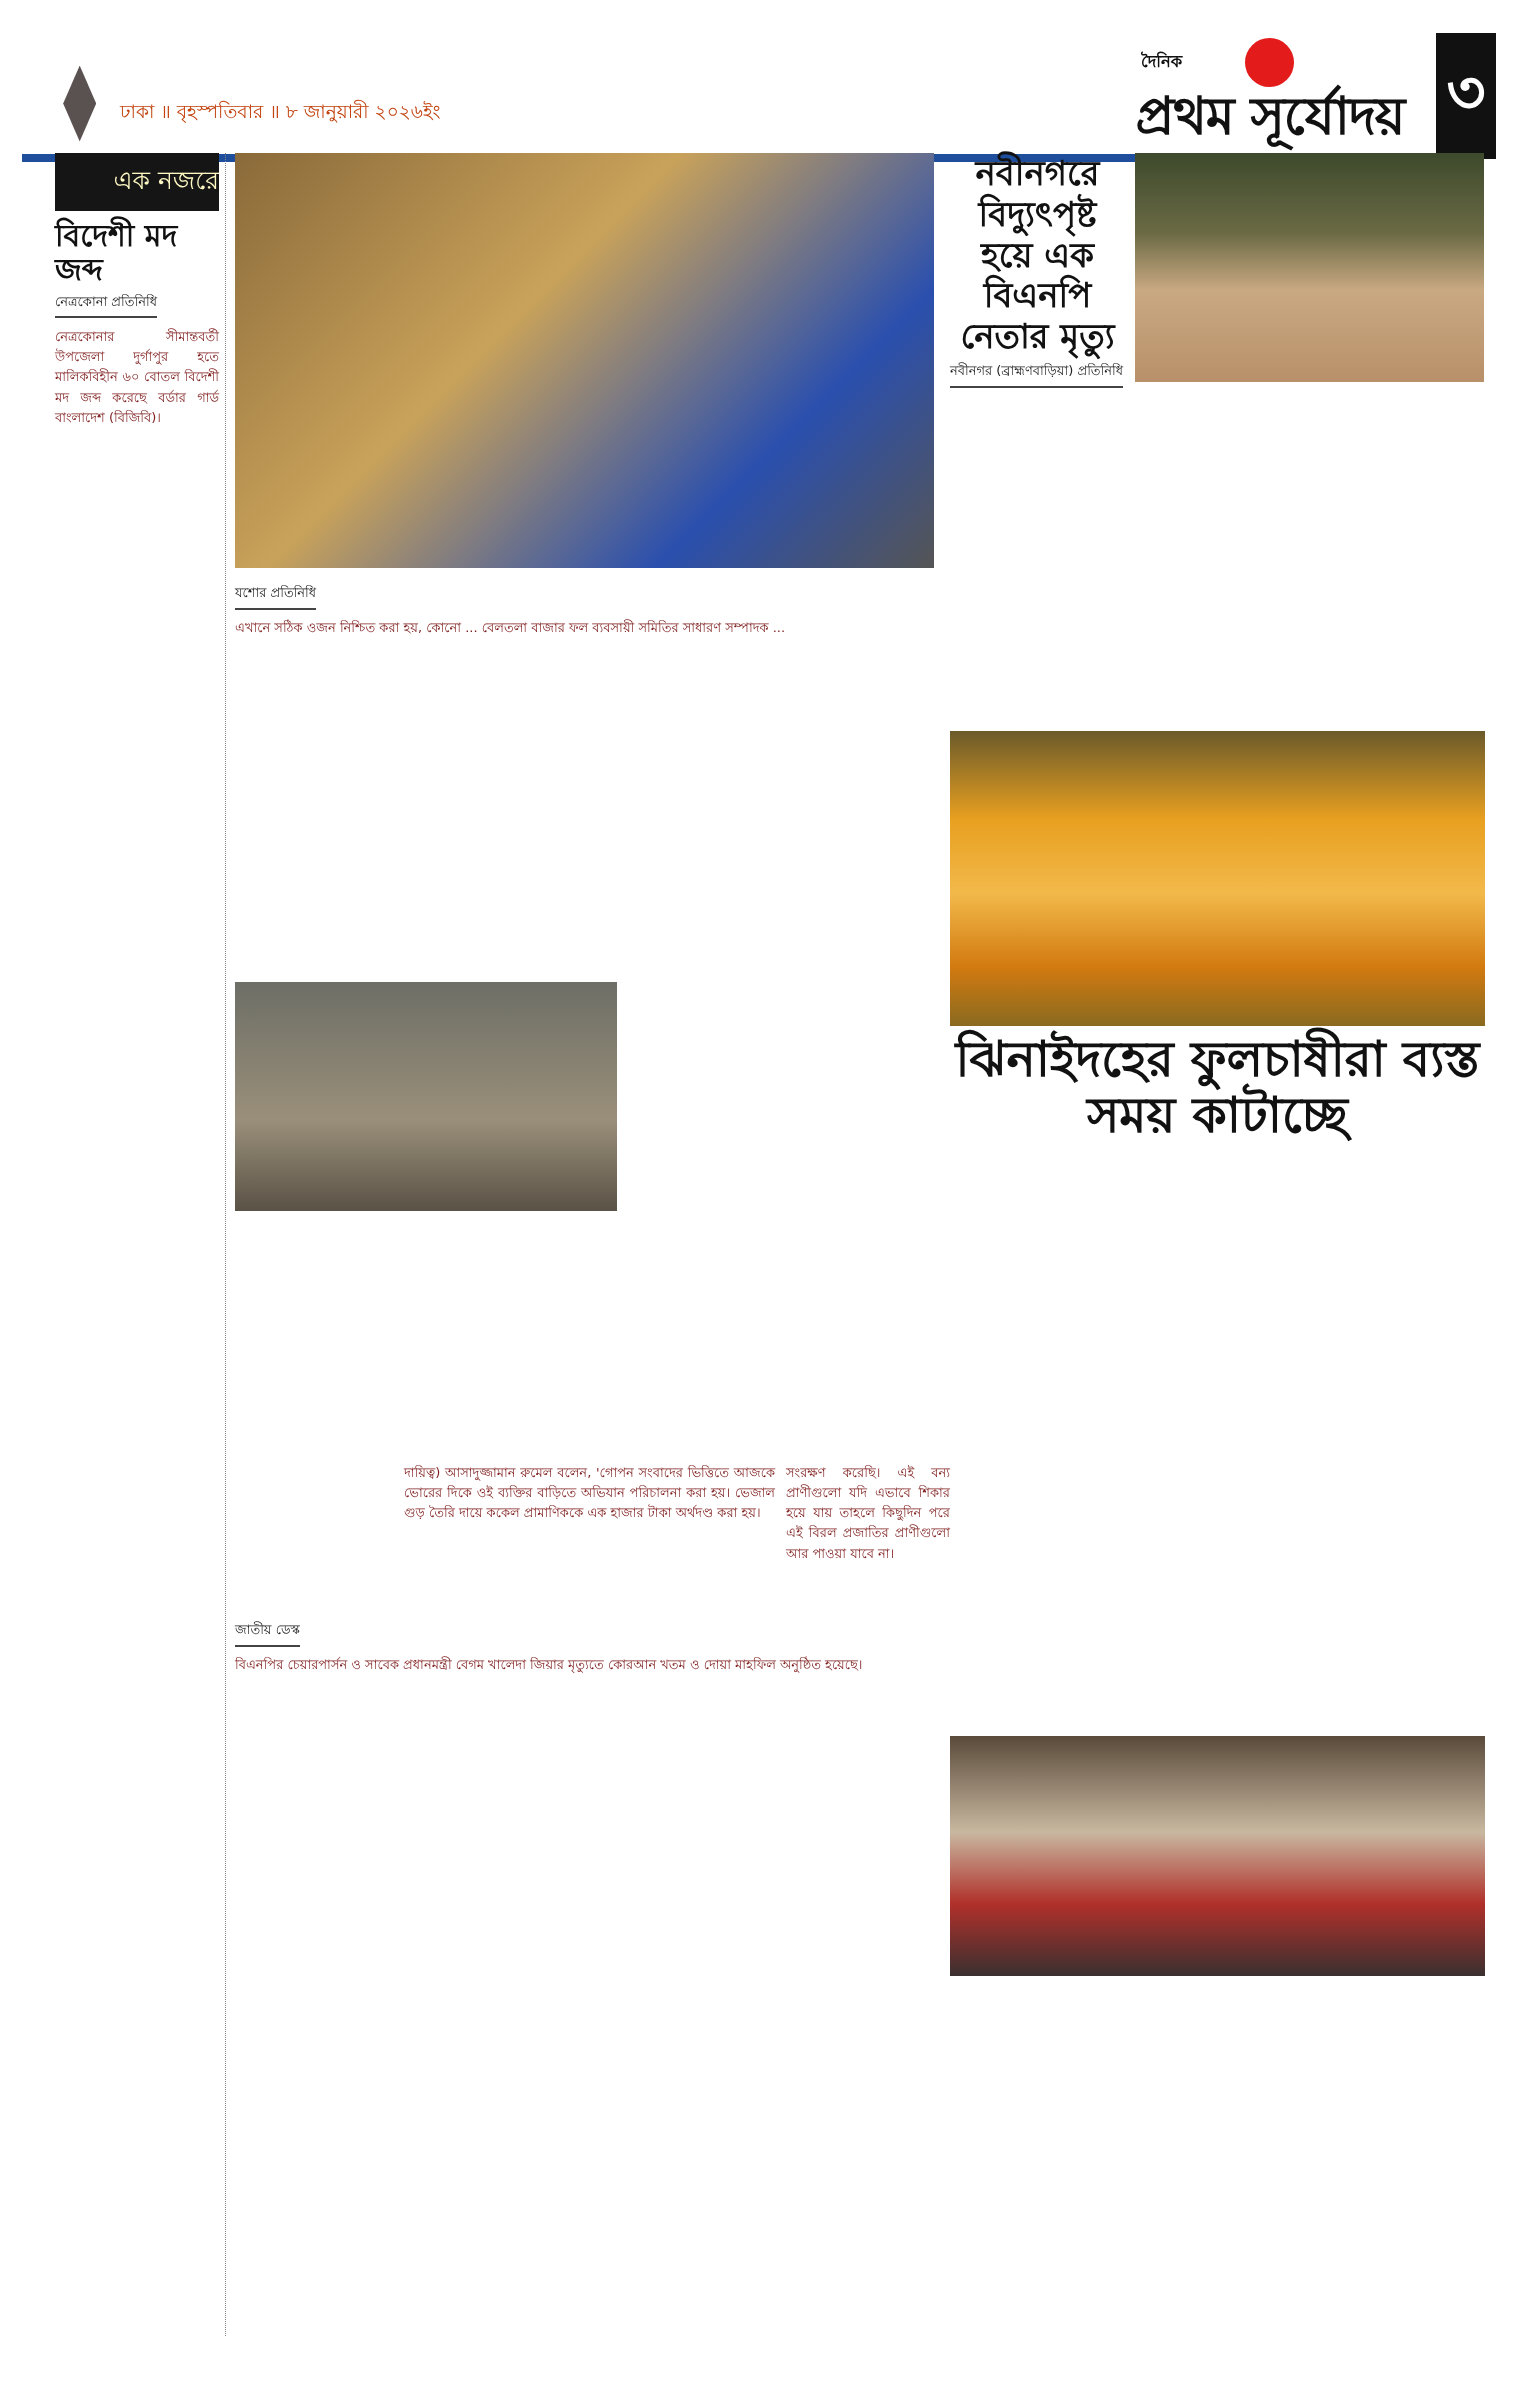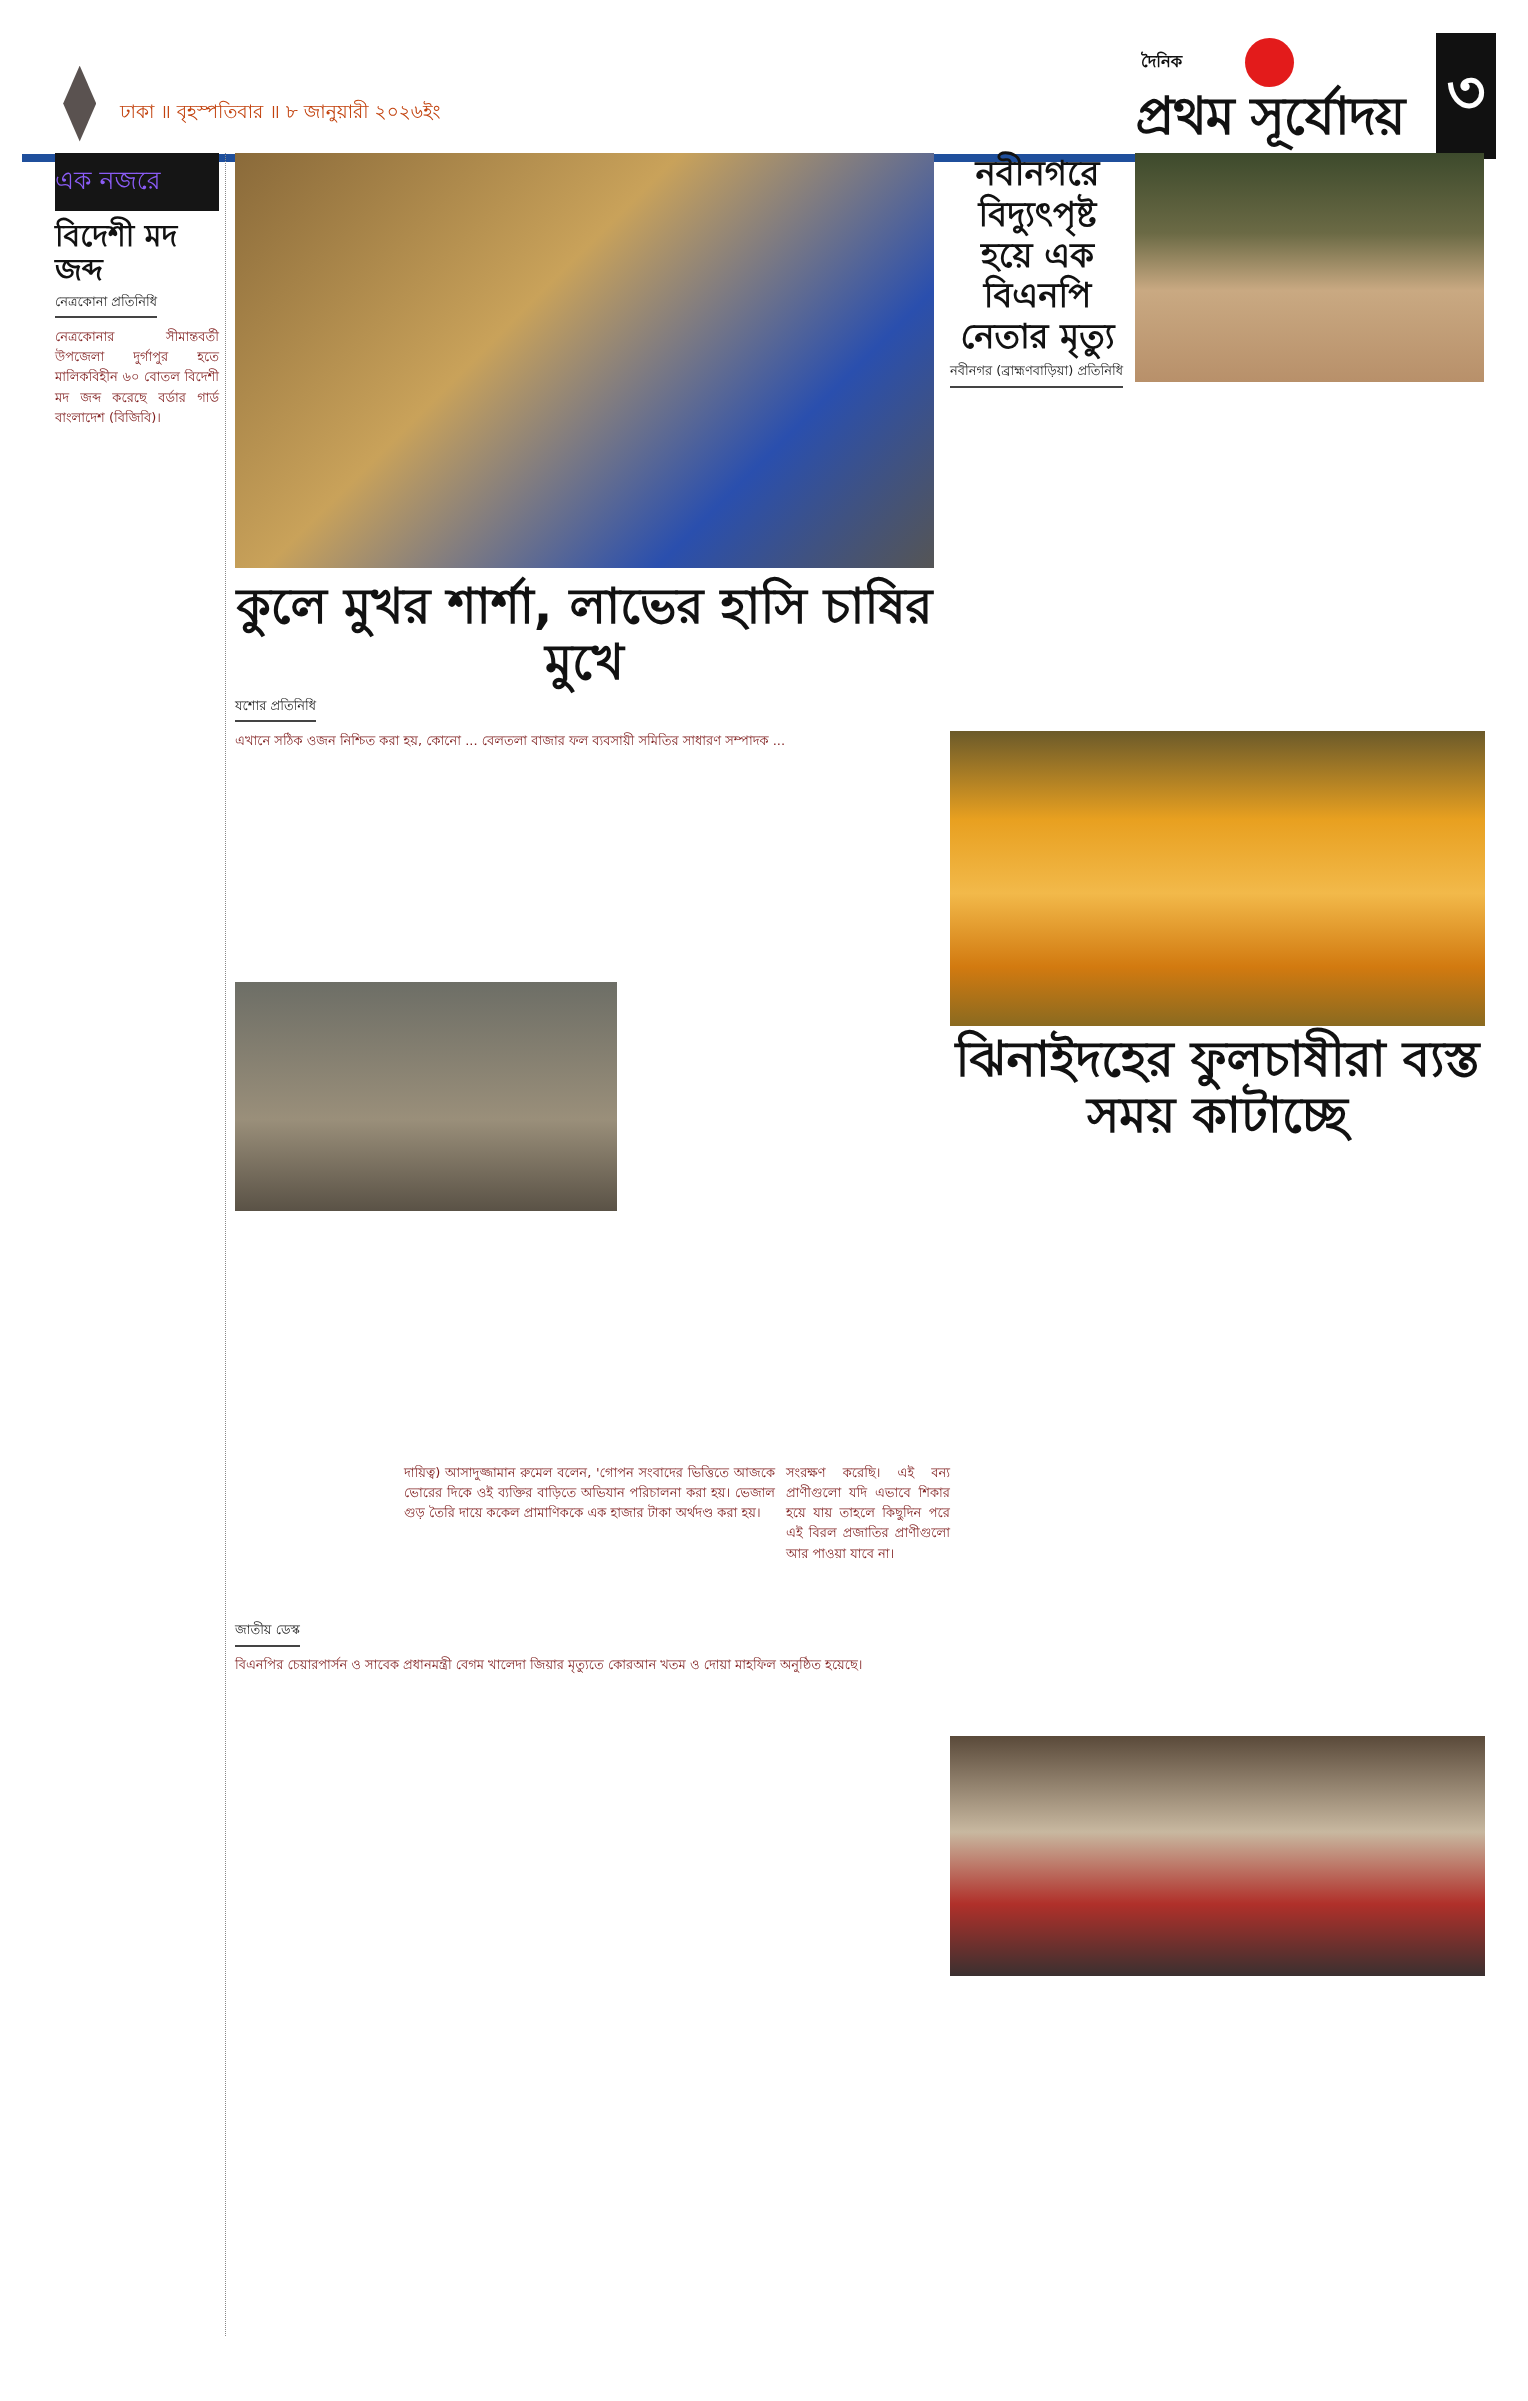--- a/index.html
+++ b/index.html
@@ -15,21 +15,21 @@
                  border-radius: 50%; background: #e31b1b; }
     .logo .prefix { position: absolute; left: 11px; top: 11px; font-size: 16.4px; font-weight: bold; }
     .logo .name { position: absolute; left: 5.5px; top: 38px; font-size: 52px; font-weight: bold;
                   letter-spacing: -1.1px; white-space: nowrap; }
     .page-num { position: absolute; right: 11px; top: 5.5px; width: 60px; height: 126px;
                 background: #111; color: #fff; font-size: 60px; font-weight: bold;
                 display: flex; align-items: center; justify-content: center; }
     .rule { position: absolute; left: 22px; top: 154px; width: 1419px; height: 7.6px; background: #1f4f9c; }
 
     .col { position: absolute; }
-    .kicker { background: #151515; color: #8b5cf6; font-size: 25px; text-align: left;
+    .kicker { background: #151515; color: #fef9c3; font-size: 25px; text-align: right;
               padding: 7.6px 0; }
     .hl-sm { font-size: 30px; font-weight: bold; line-height: 1.15; }
     .hl-md { font-size: 35px; font-weight: bold; line-height: 1.2; text-align: center; }
     .hl-lg { font-size: 49px; font-weight: bold; line-height: 1.15; text-align: center; }
     .byline { font-size: 13px; color: #222; border-bottom: 2.2px solid #444; display: inline-block;
               padding-bottom: 3.3px; margin: 4.4px 0 8.7px; }
     .body { font-size: 13px; line-height: 1.55; text-align: justify; color: #7f1d1d; }
     .photo { position: absolute; background: #777; }
     .photo.fruit { background: linear-gradient(135deg,#8a6a3a,#c9a25a 40%,#2a4fae 75%,#555); }
     .photo.ox { background: linear-gradient(180deg,#3d4a2c 0%,#6b6a45 35%,#c9a982 60%,#b8906a 100%); }
@@ -58,21 +58,20 @@
 <div class="col" style="left:55px; top:153px; width:164px;">
   <div class="kicker">এক নজরে</div>
   <div class="hl-sm" style="margin-top:7.6px;">বিদেশী মদ জব্দ</div>
   <div class="byline">নেত্রকোনা প্রতিনিধি</div>
   <div class="body">নেত্রকোনার সীমান্তবর্তী উপজেলা দুর্গাপুর হতে মালিকবিহীন ৬০ বোতল বিদেশী মদ জব্দ করেছে বর্ডার গার্ড বাংলাদেশ (বিজিবি)।</div>
 </div>
 <div class="dotted" style="left:225px; top:153px; height:2183px;"></div>
 
 <div class="photo fruit" style="left:235px; top:153px; width:699px; height:415px;"></div>
 <div class="col" style="left:235px; top:579px; width:699px;">
-  <div class="hl-lg">কুলে মুখর শার্শা, লাভের হাসি চাষির মুখে</div>
   <div class="byline">যশোর প্রতিনিধি</div>
   <div class="body">এখানে সঠিক ওজন নিশ্চিত করা হয়, কোনো ... বেলতলা বাজার ফল ব্যবসায়ী সমিতির সাধারণ সম্পাদক ...</div>
 </div>
 
 <div class="col" style="left:950px; top:153px; width:175px;">
   <div class="hl-md" style="font-size:34px;">নবীনগরে বিদ্যুৎপৃষ্ট হয়ে এক বিএনপি নেতার মৃত্যু</div>
   <div class="byline">নবীনগর (ব্রাহ্মণবাড়িয়া) প্রতিনিধি</div>
 </div>
 <div class="photo ox" style="left:1135px; top:153px; width:349px; height:229px;"></div>
 

